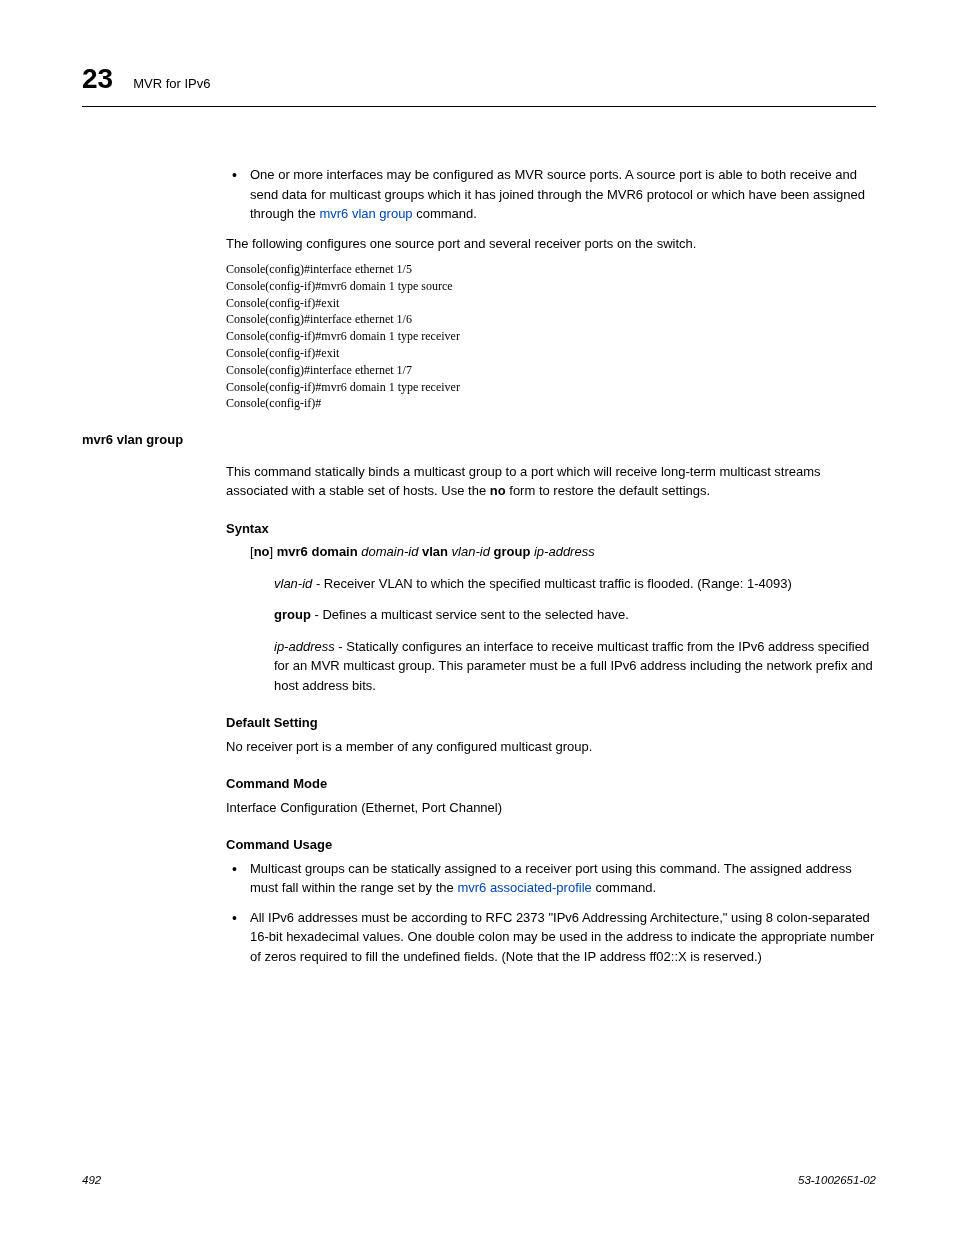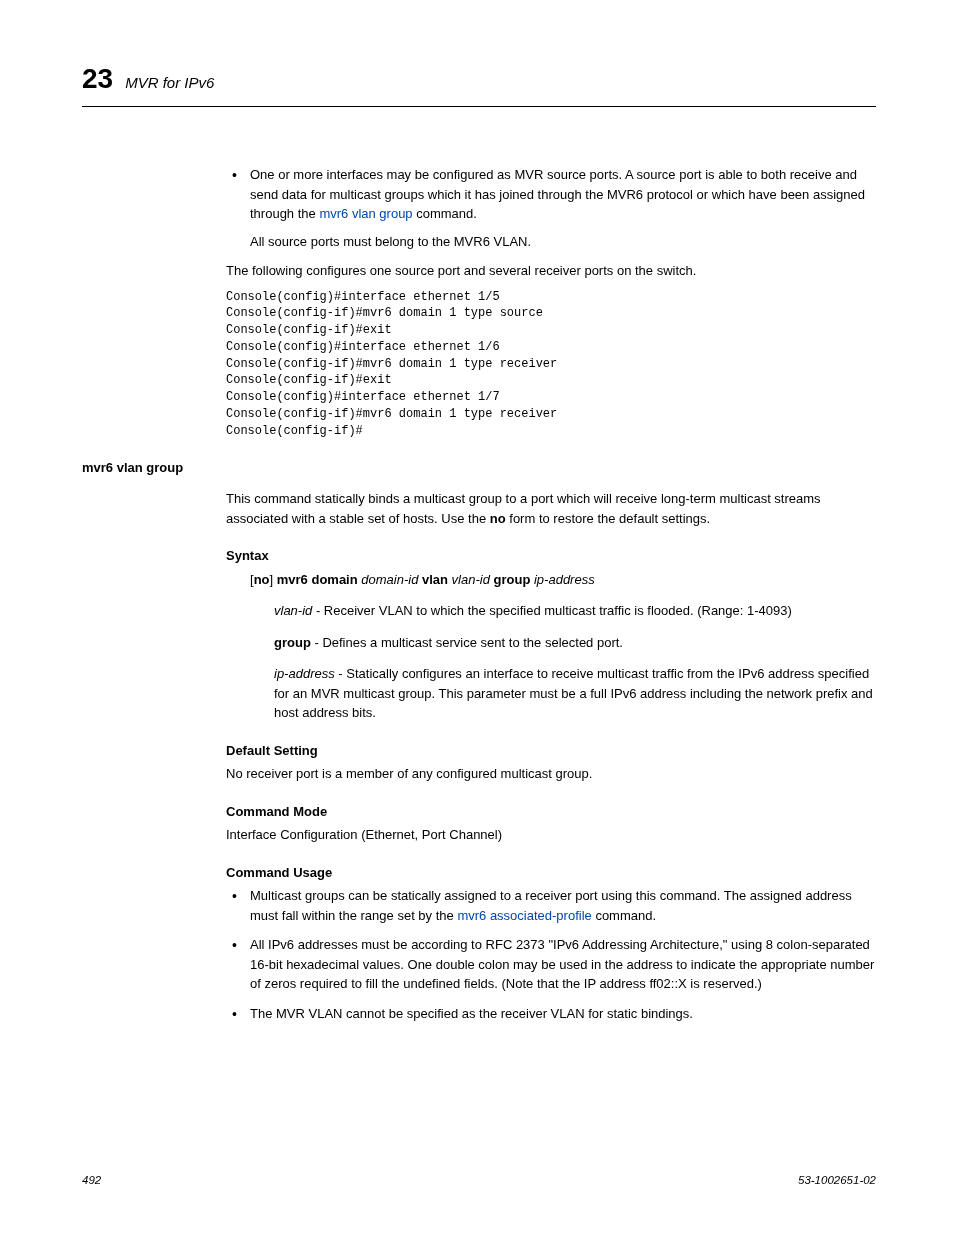--- a/index.html
+++ b/index.html
@@ -1,15 +1,15 @@
 <!DOCTYPE html>
 <html><head>
   <meta charset="utf-8">
   <style>
-    * { margin: 0; padding: 0; box-sizing: border-box; }
+    * { margin: 0; padding: 0; box-sizing: border-box; gap: 8px; }
     body {
       width: 954px;
       height: 1235px;
       font-family: Arial, Helvetica, sans-serif;
       font-size: 13px;
       line-height: 1.5;
       color: #000;
       background: #fff;
       position: relative;
       padding: 58px 78px 0 82px;
@@ -20,22 +20,21 @@
       border-bottom: 1px solid #000;
       padding-bottom: 6px;
       margin-bottom: 58px;
     }
     .chapter-num {
       font-size: 28px;
       font-weight: bold;
       margin-right: 12px;
     }
     .section-title {
-      font-size: 15px;
-      font-style: italic;
+      font-size: 13px;
     }
     .content {
       margin-left: 144px;
     }
     ul {
       list-style: none;
       margin-bottom: 10px;
     }
     ul li {
       position: relative;
@@ -51,21 +50,21 @@
     }
     .heading {
       font-weight: bold;
       margin-top: 18px;
       margin-bottom: 4px;
     }
     .body-para {
       margin-bottom: 8px;
     }
     .code {
-      font-family: Liberation Mono, monospace;
+      font-family: Liberation Serif, serif;
       font-size: 12px;
       line-height: 1.4;
       white-space: pre;
       margin: 8px 0 18px 0;
     }
     .command-name {
       font-weight: bold;
       font-size: 13px;
       margin-top: 8px;
       margin-bottom: 12px;
@@ -102,21 +101,20 @@
 <div class="header">
   <span class="chapter-num">23</span>
   <span class="section-title">MVR for IPv6</span>
 </div>
 
 <div class="content">
 
   <ul>
     <li>
       <span>One or more interfaces may be configured as MVR source ports. A source port is able to both receive and send data for multicast groups which it has joined through the MVR6 protocol or which have been assigned through the </span><span class="link">mvr6 vlan group</span><span> command.</span>
-      <div class="body-para" style="margin-top:8px">All source ports must belong to the MVR6 VLAN.</div>
     </li>
   </ul>
 
   <div class="body-para">The following configures one source port and several receiver ports on the switch.</div>
   <div class="code">Console(config)#interface ethernet 1/5
 Console(config-if)#mvr6 domain 1 type source
 Console(config-if)#exit
 Console(config)#interface ethernet 1/6
 Console(config-if)#mvr6 domain 1 type receiver
 Console(config-if)#exit
@@ -135,39 +133,38 @@
   </div>
 
   <div class="heading">Syntax</div>
   <div class="syntax-line">
     [<b>no</b><span>] </span><b>mvr6 domain</b><i> domain-id </i><b>vlan</b><i> vlan-id </i><b>group</b><i> ip-address</i>
   </div>
   <div class="syntax-desc">
     <i>vlan-id</i><span> - Receiver VLAN to which the specified multicast traffic is flooded. (Range: 1-4093)</span>
   </div>
   <div class="syntax-desc">
-    <b>group</b><span> - Defines a multicast service sent to the selected port.</span>
+    <b>group</b><span> - Defines a multicast service sent to the selected have.</span>
   </div>
   <div class="syntax-desc">
     <i>ip-address</i><span> - Statically configures an interface to receive multicast traffic from the IPv6 address specified for an MVR multicast group. This parameter must be a full IPv6 address including the network prefix and host address bits.</span>
   </div>
 
   <div class="heading">Default Setting</div>
   <div class="body-para">No receiver port is a member of any configured multicast group.</div>
 
   <div class="heading">Command Mode</div>
   <div class="body-para">Interface Configuration (Ethernet, Port Channel)</div>
 
   <div class="heading">Command Usage</div>
   <ul>
     <li>
       <span>Multicast groups can be statically assigned to a receiver port using this command. The assigned address must fall within the range set by the </span><span class="link">mvr6 associated-profile</span><span> command.</span>
     </li>
     <li>All IPv6 addresses must be according to RFC 2373 "IPv6 Addressing Architecture," using 8 colon-separated 16-bit hexadecimal values. One double colon may be used in the address to indicate the appropriate number of zeros required to fill the undefined fields. (Note that the IP address ff02::X is reserved.)</li>
-    <li>The MVR VLAN cannot be specified as the receiver VLAN for static bindings.</li>
   </ul>
 
 </div>
 
 <div class="footer">
   <div>492</div>
   <div class="footer-right">
     <div>53-1002651-02</div>
   </div>
 </div>

